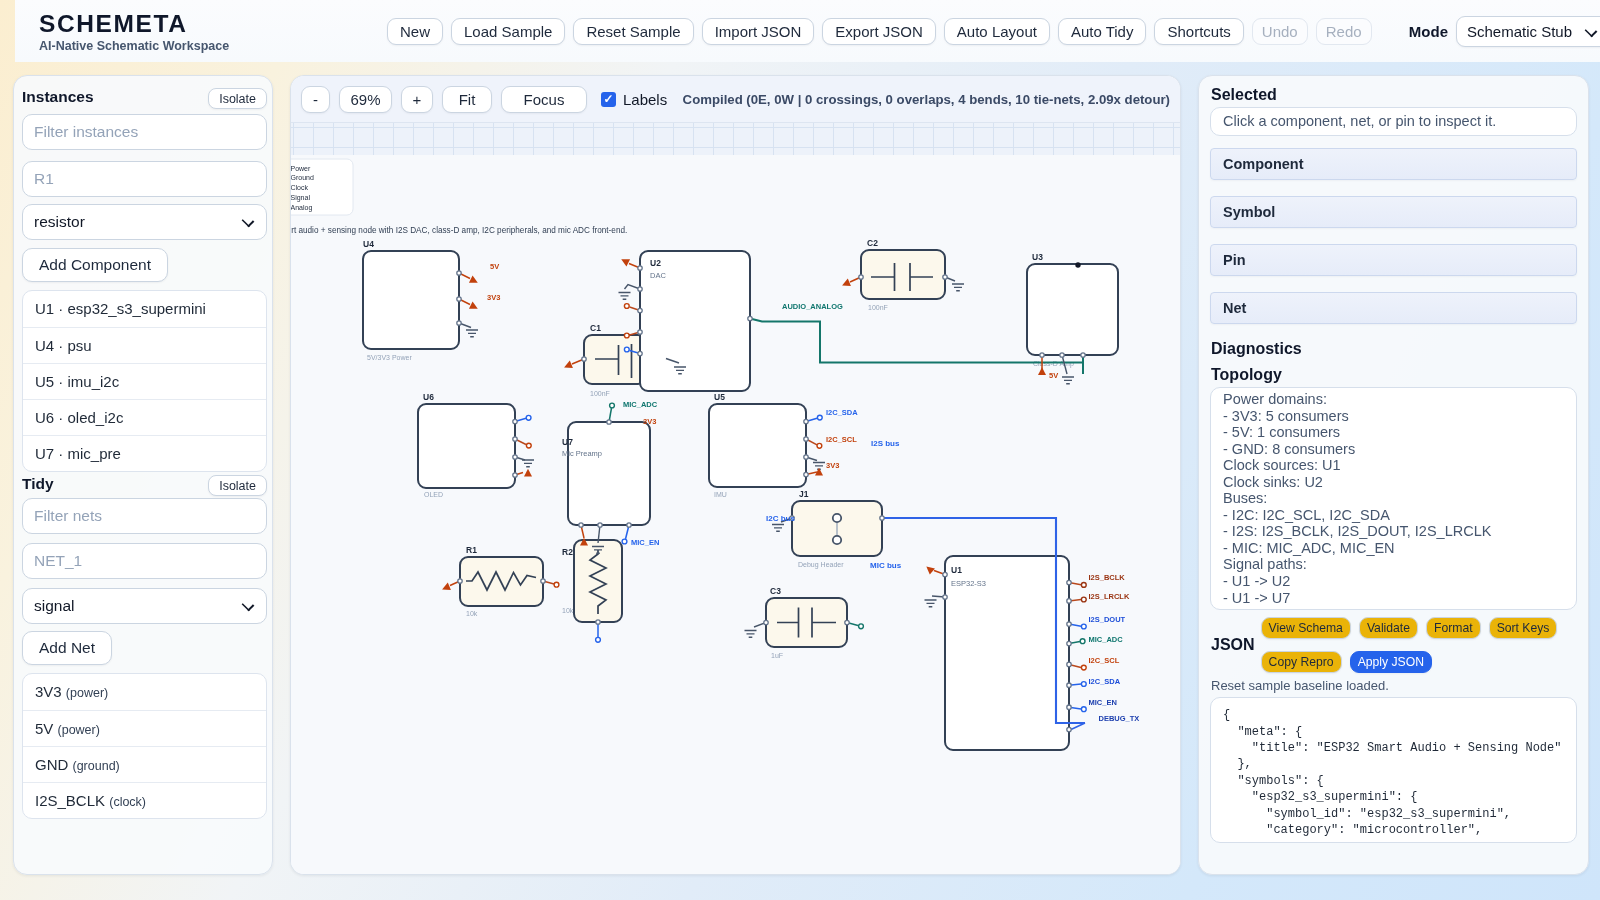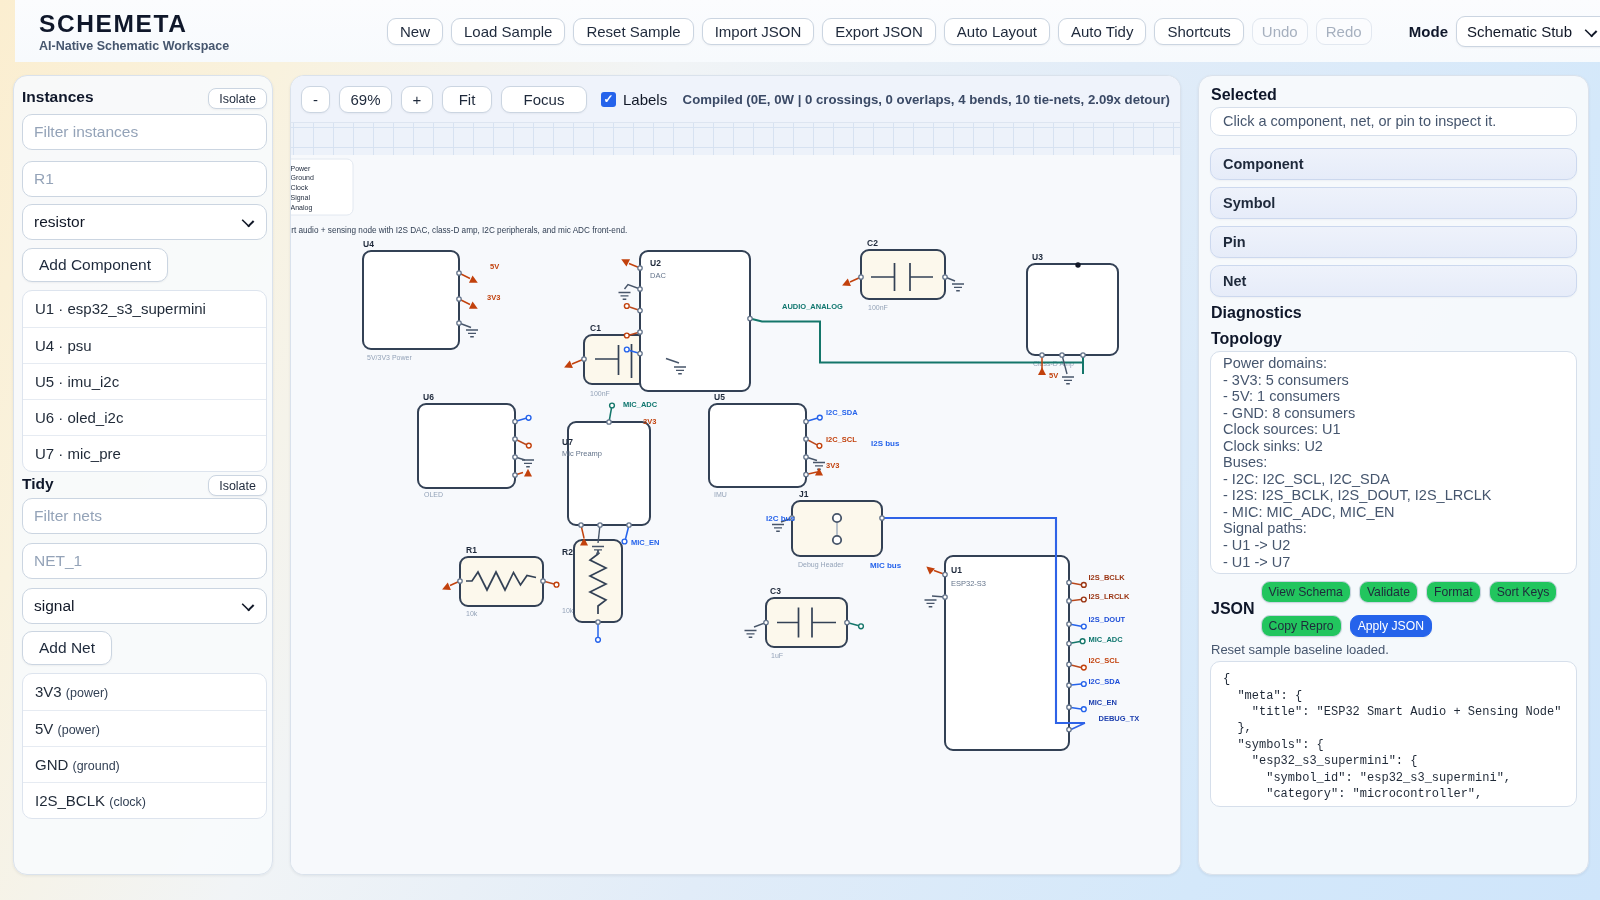--- a/index.html
+++ b/index.html
@@ -63,26 +63,26 @@
 .list .row .sm { font-size:12.5px; color:#334155; }
 #toolbar { height:47px; background:#eff3fb; border-bottom:1px solid #dde5f1; display:flex; align-items:center; padding:0 10px; }
 #toolbar .btn { margin-right:9px; text-align:center; padding:3px 0; }
 .cb { width:15px; height:15px; background:#2563eb; border-radius:3px; color:#fff; font-size:12px; line-height:15px; text-align:center; font-weight:700; margin:0 7px 0 5px; }
 .lbl { font-size:15px; color:#111827; }
 .compiled { margin-left:auto; font-size:13.2px; font-weight:700; color:#3b4a66; }
 #viewport { position:relative; width:889px; height:752px; }
 .rh { font-size:16px; font-weight:700; color:#0f172a; margin:8px 0 3px 1px; }
 .rh:first-child { margin-top:0; }
 .rbox { background:#fff; border:1px solid #d6dfeb; border-radius:10px; padding:8px 12px; font-size:14.5px; color:#46566e; line-height:16.3px; }
-.acc { background:linear-gradient(180deg,#eef2fb,#e6ecf9); border:1px solid #ccd8ee; border-radius:10px; padding:0 12px; height:32px; line-height:31px; font-size:14.5px; font-weight:700; color:#1e293b; margin-bottom:7px; box-shadow:0 1px 2px rgba(15,23,42,.04);}
+.acc { background:linear-gradient(180deg,#eef2fb,#e6ecf9); border:1px solid #ccd8ee; border-radius:4px; padding:0 12px; height:32px; line-height:31px; font-size:14.5px; font-weight:700; color:#1e293b; margin-bottom:16px; box-shadow:0 1px 2px rgba(15,23,42,.04);}
 .jsonrow { display:flex; align-items:center; margin-top:7px; }
 .jbreak { flex-basis:100%; height:0; }
 .jsonrow .rh { margin:0 6px 0 1px; }
 .jbtns { display:flex; flex-wrap:wrap; gap:6px 8px; }
-.jbtn { background:#22c55e; border:1px solid #cbd5e1; border-radius:9px; font-size:12.2px; color:#1e293b; padding:2px 7px; height:22px; line-height:17px; box-shadow:0 1px 2px rgba(15,23,42,.05); white-space:nowrap;}
+.jbtn { background:#eab308; border:1px solid #cbd5e1; border-radius:9px; font-size:12.2px; color:#1e293b; padding:2px 7px; height:22px; line-height:17px; box-shadow:0 1px 2px rgba(15,23,42,.05); white-space:nowrap;}
 .jbtn.prim { background:#2563eb; border-color:#2563eb; color:#fff; }
 .jstatus { font-size:13px; color:#46566e; margin:5px 0 4px 1px; }
 .jcode { background:#fff; border:1px solid #d6dfeb; border-radius:10px; padding:9px 12px; font-family:"Liberation Mono",monospace; font-size:12px; color:#1f2937; line-height:16.4px; white-space:pre; height:146px; overflow:hidden;}
 </style>
 </head>
 <body>
 <header>
   <div class="brand">
     <h1>SCHEMETA</h1>
     <div class="sub">AI-Native Schematic Workspace</div>

